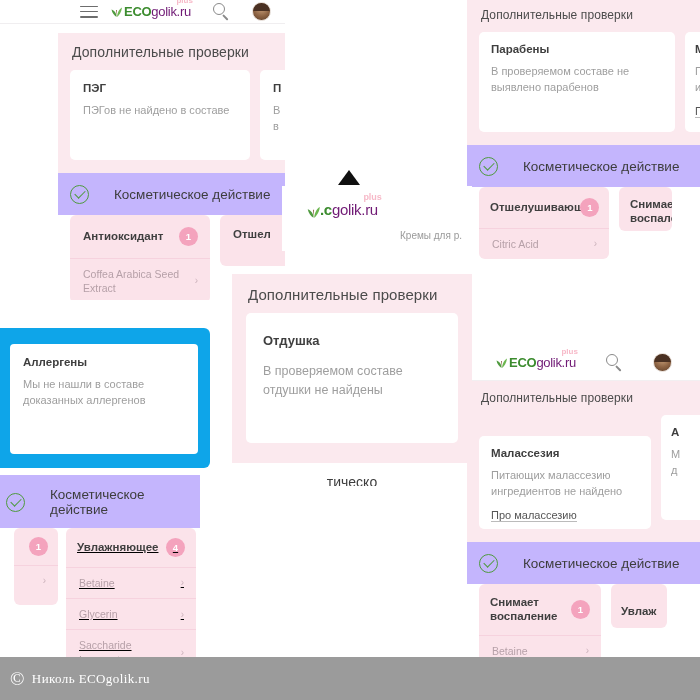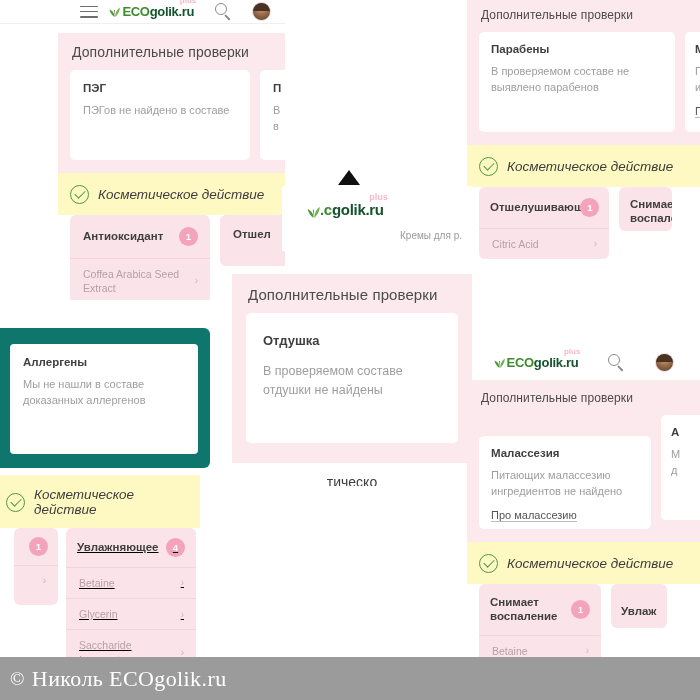--- a/index.html
+++ b/index.html
@@ -21,21 +21,21 @@
     border-bottom:1px solid #f0eef0;
   }
   .burger{width:18px;height:12px;display:flex;flex-direction:column;justify-content:space-between;flex:0 0 auto;}
   .burger i{display:block;height:1.5px;background:#6d6d6d;border-radius:1px;}
   .logo{display:flex;align-items:flex-end;position:relative;line-height:1;}
   .logo .leaf{
     position:relative;width:13px;height:13px;margin-right:1px;align-self:flex-end;
   }
   .logo .leaf svg{display:block}
   .logo .eco{font-weight:bold;color:#3c8c2f;letter-spacing:-.3px;}
-  .logo .golik{font-weight:bold;color:#14532d;letter-spacing:-.3px;}
+  .logo .golik{font-weight:normal;color:#701a75;letter-spacing:-.3px;}
   .logo .plus{
     position:absolute;top:-8px;right:-2px;color:#f7b9c8;font-size:8px;font-weight:bold;letter-spacing:0;
   }
   .search-ico{width:17px;height:17px;position:relative;flex:0 0 auto;}
   .search-ico .ring{position:absolute;left:0;top:0;width:12px;height:12px;border:1.6px solid #8a8a8a;border-radius:50%;box-sizing:border-box;}
   .search-ico .hdl{position:absolute;left:10px;top:11px;width:7px;height:1.6px;background:#8a8a8a;transform:rotate(45deg);transform-origin:left center;border-radius:1px;}
   .avatar{width:19px;height:19px;border-radius:50%;flex:0 0 auto;
     background:radial-gradient(circle at 50% 30%, #c9a07a 0%, #8d6343 55%, #5b3d28 100%);
     border:1px solid #e4dcd6;box-sizing:border-box;overflow:hidden;}
   .avatar .hair{display:block;width:100%;height:46%;background:#4a3123;border-radius:50% 50% 0 0;}
@@ -50,21 +50,21 @@
   .cards-row{display:flex;gap:10px;align-items:stretch;}
   .wcard{
     background:#ffffff;border-radius:5px;padding:12px 13px;box-sizing:border-box;
     flex:0 0 auto;
   }
   .wcard h4{margin:0 0 9px 0;font-size:11.5px;font-weight:bold;color:#3f3f3f;}
   .wcard p{margin:0;font-size:11px;line-height:1.45;color:#9e9e9e;}
   .wcard a.link{display:inline-block;margin-top:9px;font-size:11px;color:#555;border-bottom:1px solid #bbb;text-decoration:none;}
 
   
-  .act-head{display:flex;align-items:center;gap:9px;padding:12px 0 11px 12px;background:#fef9c3;font-style:italic;}
+  .act-head{display:flex;align-items:center;gap:25px;padding:12px 0 11px 12px;background:#c4b5fd;}
   .check{width:19px;height:19px;border:1.7px solid #4f9a3f;border-radius:50%;position:relative;box-sizing:border-box;flex:0 0 auto;}
   .check::after{content:"";position:absolute;left:4px;top:4px;width:9px;height:5px;border-left:1.8px solid #4f9a3f;border-bottom:1.8px solid #4f9a3f;transform:rotate(-45deg);}
   .act-head span{font-size:13.5px;color:#3d3d3d;}
 
   
   .pcard{
     background:#fbe3ea;border-radius:6px;box-sizing:border-box;flex:0 0 auto;overflow:hidden;
   }
   .pcard .top{display:flex;align-items:center;justify-content:space-between;gap:6px;padding:12px 12px 12px 13px;}
   .pcard .top b{font-size:11.5px;font-weight:bold;color:#3f3f3f;line-height:1.25;}
@@ -80,21 +80,21 @@
   .chev{color:#cdb4bd;font-size:10px;flex:0 0 auto;}
 
   
   .cursor{position:absolute;width:0;height:0;border-left:11px solid transparent;border-right:11px solid transparent;border-bottom:15px solid #101010;}
 
   
   .wm{
     position:absolute;left:0;bottom:0;width:700px;height:43px;background:#9b9b9b;
     display:flex;align-items:center;padding-left:10px;box-sizing:border-box;z-index:60;
   }
-  .wm span{font-family:"Liberation Serif","DejaVu Serif",serif;font-size:22px;color:#ffffff;letter-spacing:.4px;}
+  .wm span{font-family:"Liberation Serif","DejaVu Serif",serif;font-size:13px;color:#ffffff;letter-spacing:.4px;}
   .wm .cmark{font-size:19px;margin-right:7px;}
 </style>
 </head>
 <body>
 
 <div class="stage">
 
   <div class="layer" style="left:0;top:0;width:285px;height:300px;">
     <div class="phone-header" style="height:24px;">
       <div class="burger" style="margin-left:66px;">
@@ -155,21 +155,21 @@
         </div>
       </div>
       <div class="pcard" style="width:90px;height:51px;">
         <div class="top">
           <b>Отшел</b>
         </div>
       </div>
     </div>
   </div>
 
-  <div class="layer" style="left:0;top:328px;width:210px;height:140px;background:#0f766e;border-radius:0 6px 6px 0;">
+  <div class="layer" style="left:0;top:328px;width:210px;height:140px;background:#0ea5e9;border-radius:0 6px 6px 0;">
     <div class="wcard" style="position:absolute;left:10px;top:16px;width:188px;height:110px;border-radius:4px;">
       <h4>Аллергены</h4>
       <p>Мы не нашли в составе доказанных аллергенов</p>
     </div>
   </div>
 
   <div class="layer" style="left:0;top:475px;width:200px;height:200px;">
     <div class="act-head" style="padding-left:6px;">
       <span class="check"></span>
       <span>Косметическое действие</span>

